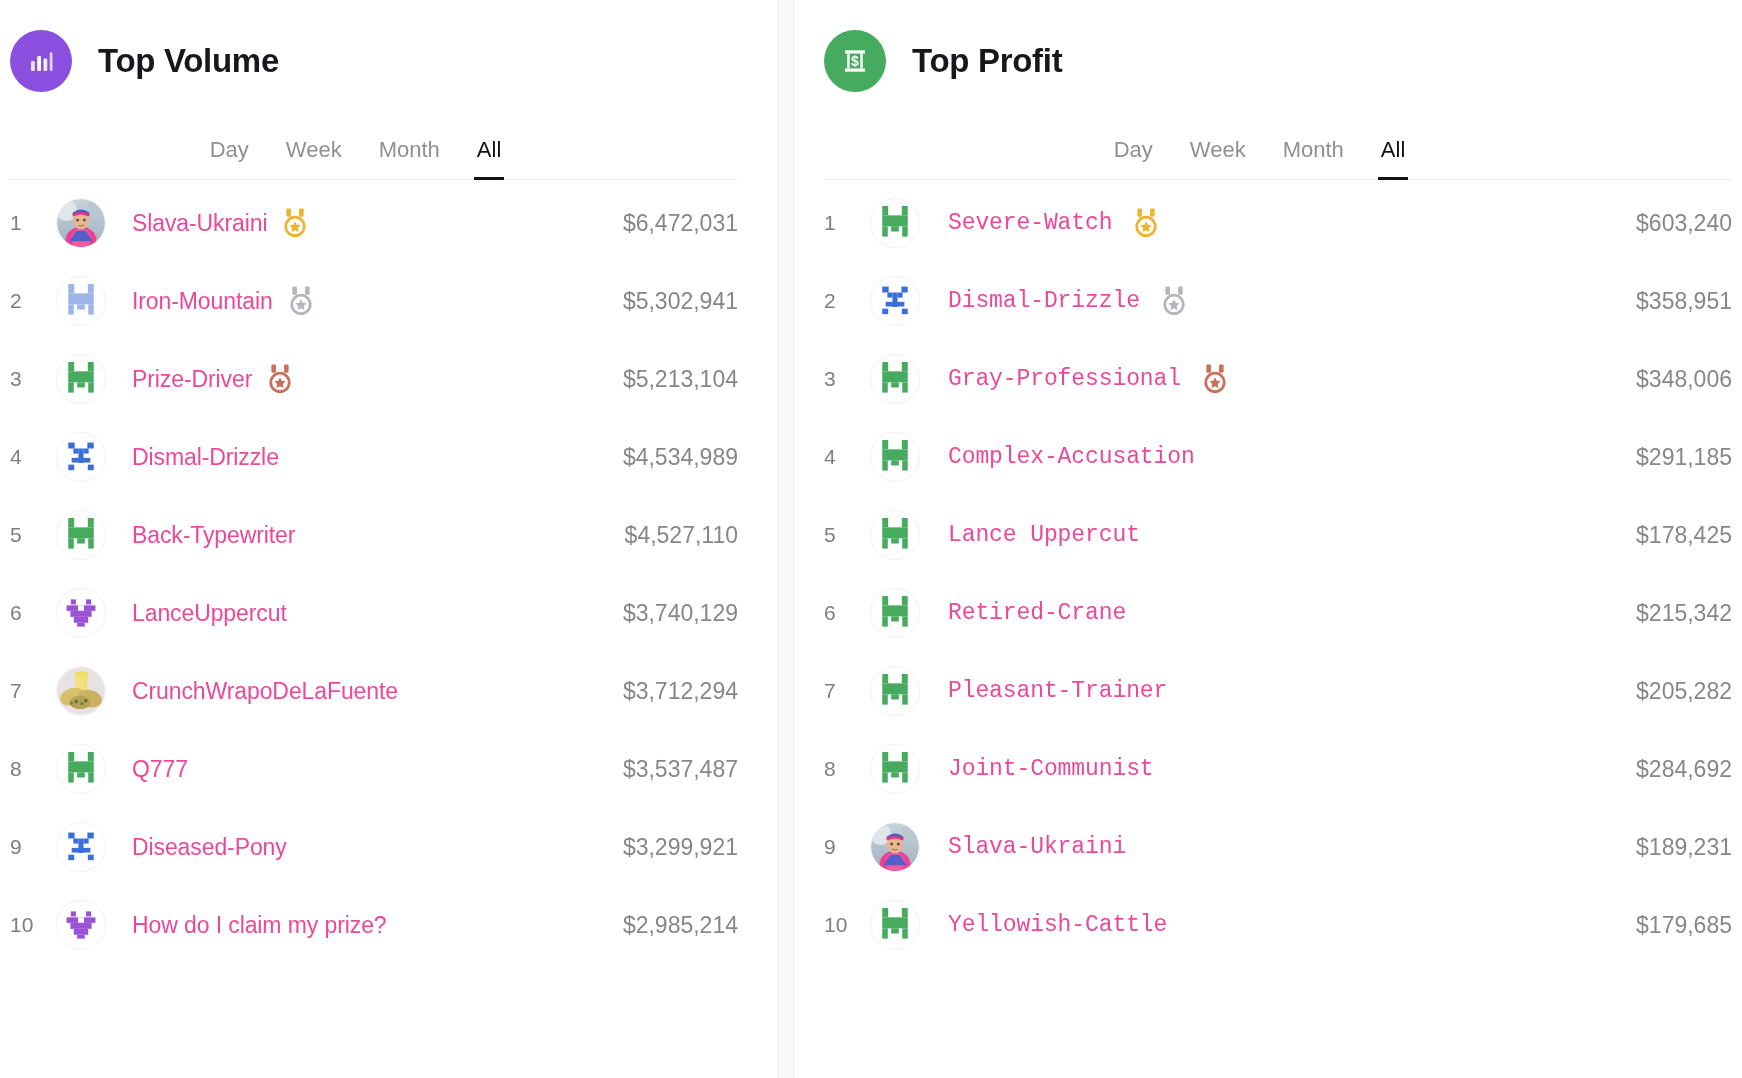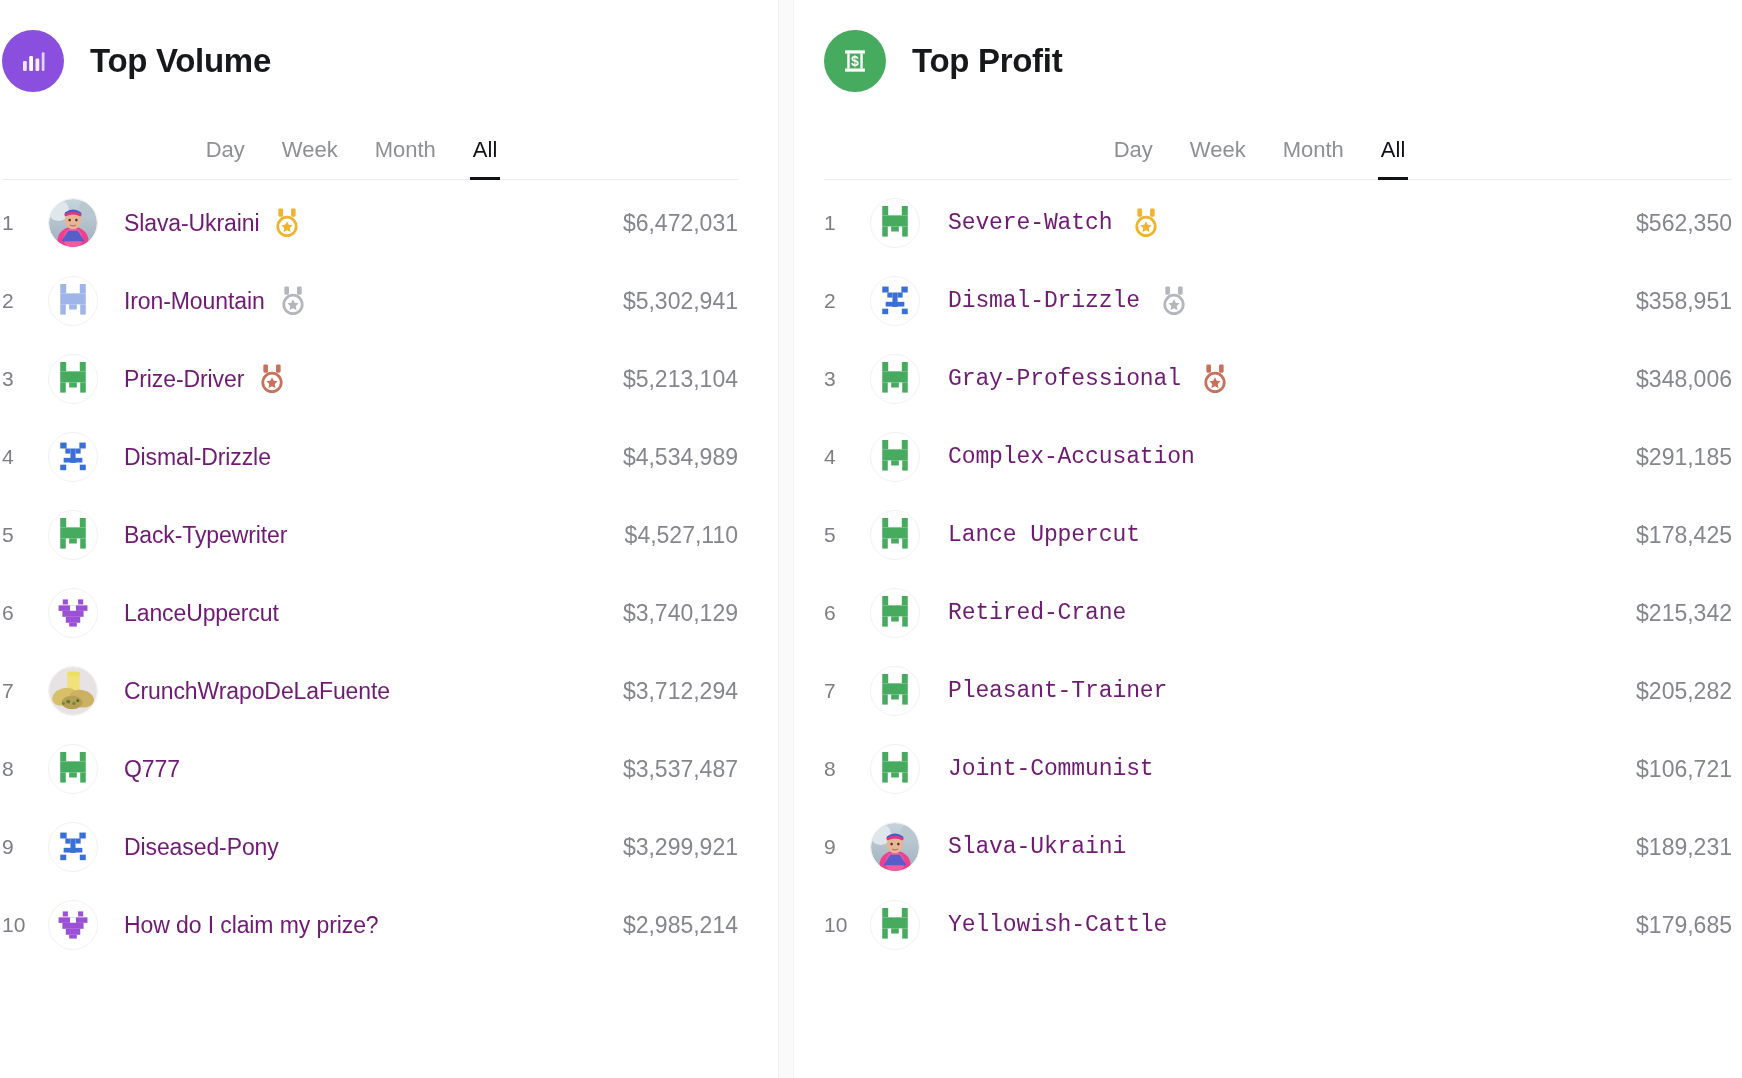--- a/index.html
+++ b/index.html
@@ -20,21 +20,21 @@
     height: 1078px;
     box-sizing: border-box;
   }
   .panel {
     position: relative;
     box-sizing: border-box;
     background: #ffffff;
   }
   .panel-left {
     width: 772px;
-    padding-left: 2px;
+    padding-left: 10px;
     padding-right: 34px;
   }
   .panel-gap {
     width: 30px;
     background: #ffffff;
     position: relative;
   }
   .panel-gap::before {
     content: "";
     position: absolute;
@@ -135,21 +135,21 @@
     border: 1px solid #f1f1f1;
     box-sizing: border-box;
     display: flex;
     align-items: center;
     justify-content: center;
     background: #ffffff;
   }
   .avatar svg { display: block; }
   .name {
     font-size: 23px;
-    color: #701a75;
+    color: #ec4899;
     margin-left: 26px;
     white-space: nowrap;
     letter-spacing: -0.1px;
   }
   .medal {
     margin-left: 14px;
     flex: 0 0 auto;
     display: flex;
     align-items: center;
   }
@@ -456,21 +456,21 @@
           <div class="name">Severe-Watch</div>
           <div class="medal">
             <svg width="28" height="30" viewBox="0 0 24 26" aria-hidden="true">
     <rect x="4.5" y="0.5" width="4" height="7" rx="1" fill="#efb32e"></rect>
     <rect x="15.5" y="0.5" width="4" height="7" rx="1" fill="#efb32e"></rect>
     <circle cx="12" cy="16" r="8" fill="none" stroke="#efb32e" stroke-width="2.4"></circle>
     <path d="M12 11.4 l1.5 3.1 3.4 0.5 -2.5 2.4 0.6 3.4 -3 -1.6 -3 1.6 0.6 -3.4 -2.5 -2.4 3.4 -0.5 Z" fill="#efb32e"></path>
   </svg>
           </div>
           <div class="spacer"></div>
-          <div class="amount">$562,350</div>
+          <div class="amount">$603,240</div>
         </div>
         <div class="row">
           <div class="rank">2</div>
           <div class="avatar">
             <svg width="34" height="34" viewBox="0 0 8 8">
       <rect x="1" y="0.6" width="1.5" height="1.4" fill="#3a6fd8"></rect>
       <rect x="5.5" y="0.6" width="1.5" height="1.4" fill="#3a6fd8"></rect>
       <rect x="2.2" y="2" width="1.2" height="1.2" fill="#3a6fd8"></rect>
       <rect x="4.6" y="2" width="1.2" height="1.2" fill="#3a6fd8"></rect>
       <rect x="3.4" y="2" width="1.2" height="3.4" fill="#3a6fd8"></rect>
@@ -591,21 +591,21 @@
       <rect x="5.6" y="0" width="1.4" height="2.2" fill="#46ab5e"></rect>
       <rect x="1" y="2.2" width="6" height="2.6" fill="#46ab5e"></rect>
       <rect x="3.1" y="4.8" width="1.8" height="1.2" fill="#46ab5e"></rect>
       <rect x="1" y="4.8" width="1.3" height="2.4" fill="#46ab5e"></rect>
       <rect x="5.7" y="4.8" width="1.3" height="2.4" fill="#46ab5e"></rect>
     </svg>
           </div>
           <div class="name">Joint-Communist</div>
           <div class="medal"></div>
           <div class="spacer"></div>
-          <div class="amount">$106,721</div>
+          <div class="amount">$284,692</div>
         </div>
         <div class="row">
           <div class="rank">9</div>
           <div class="avatar">
             <svg width="50" height="50" viewBox="0 0 50 50">
     <defs>
       <clipPath id="clipA">
                   <circle cx="25" cy="25" r="25"></circle>
                 </clipPath>
       <linearGradient id="skyA" x1="0" y1="0" x2="0" y2="1">

